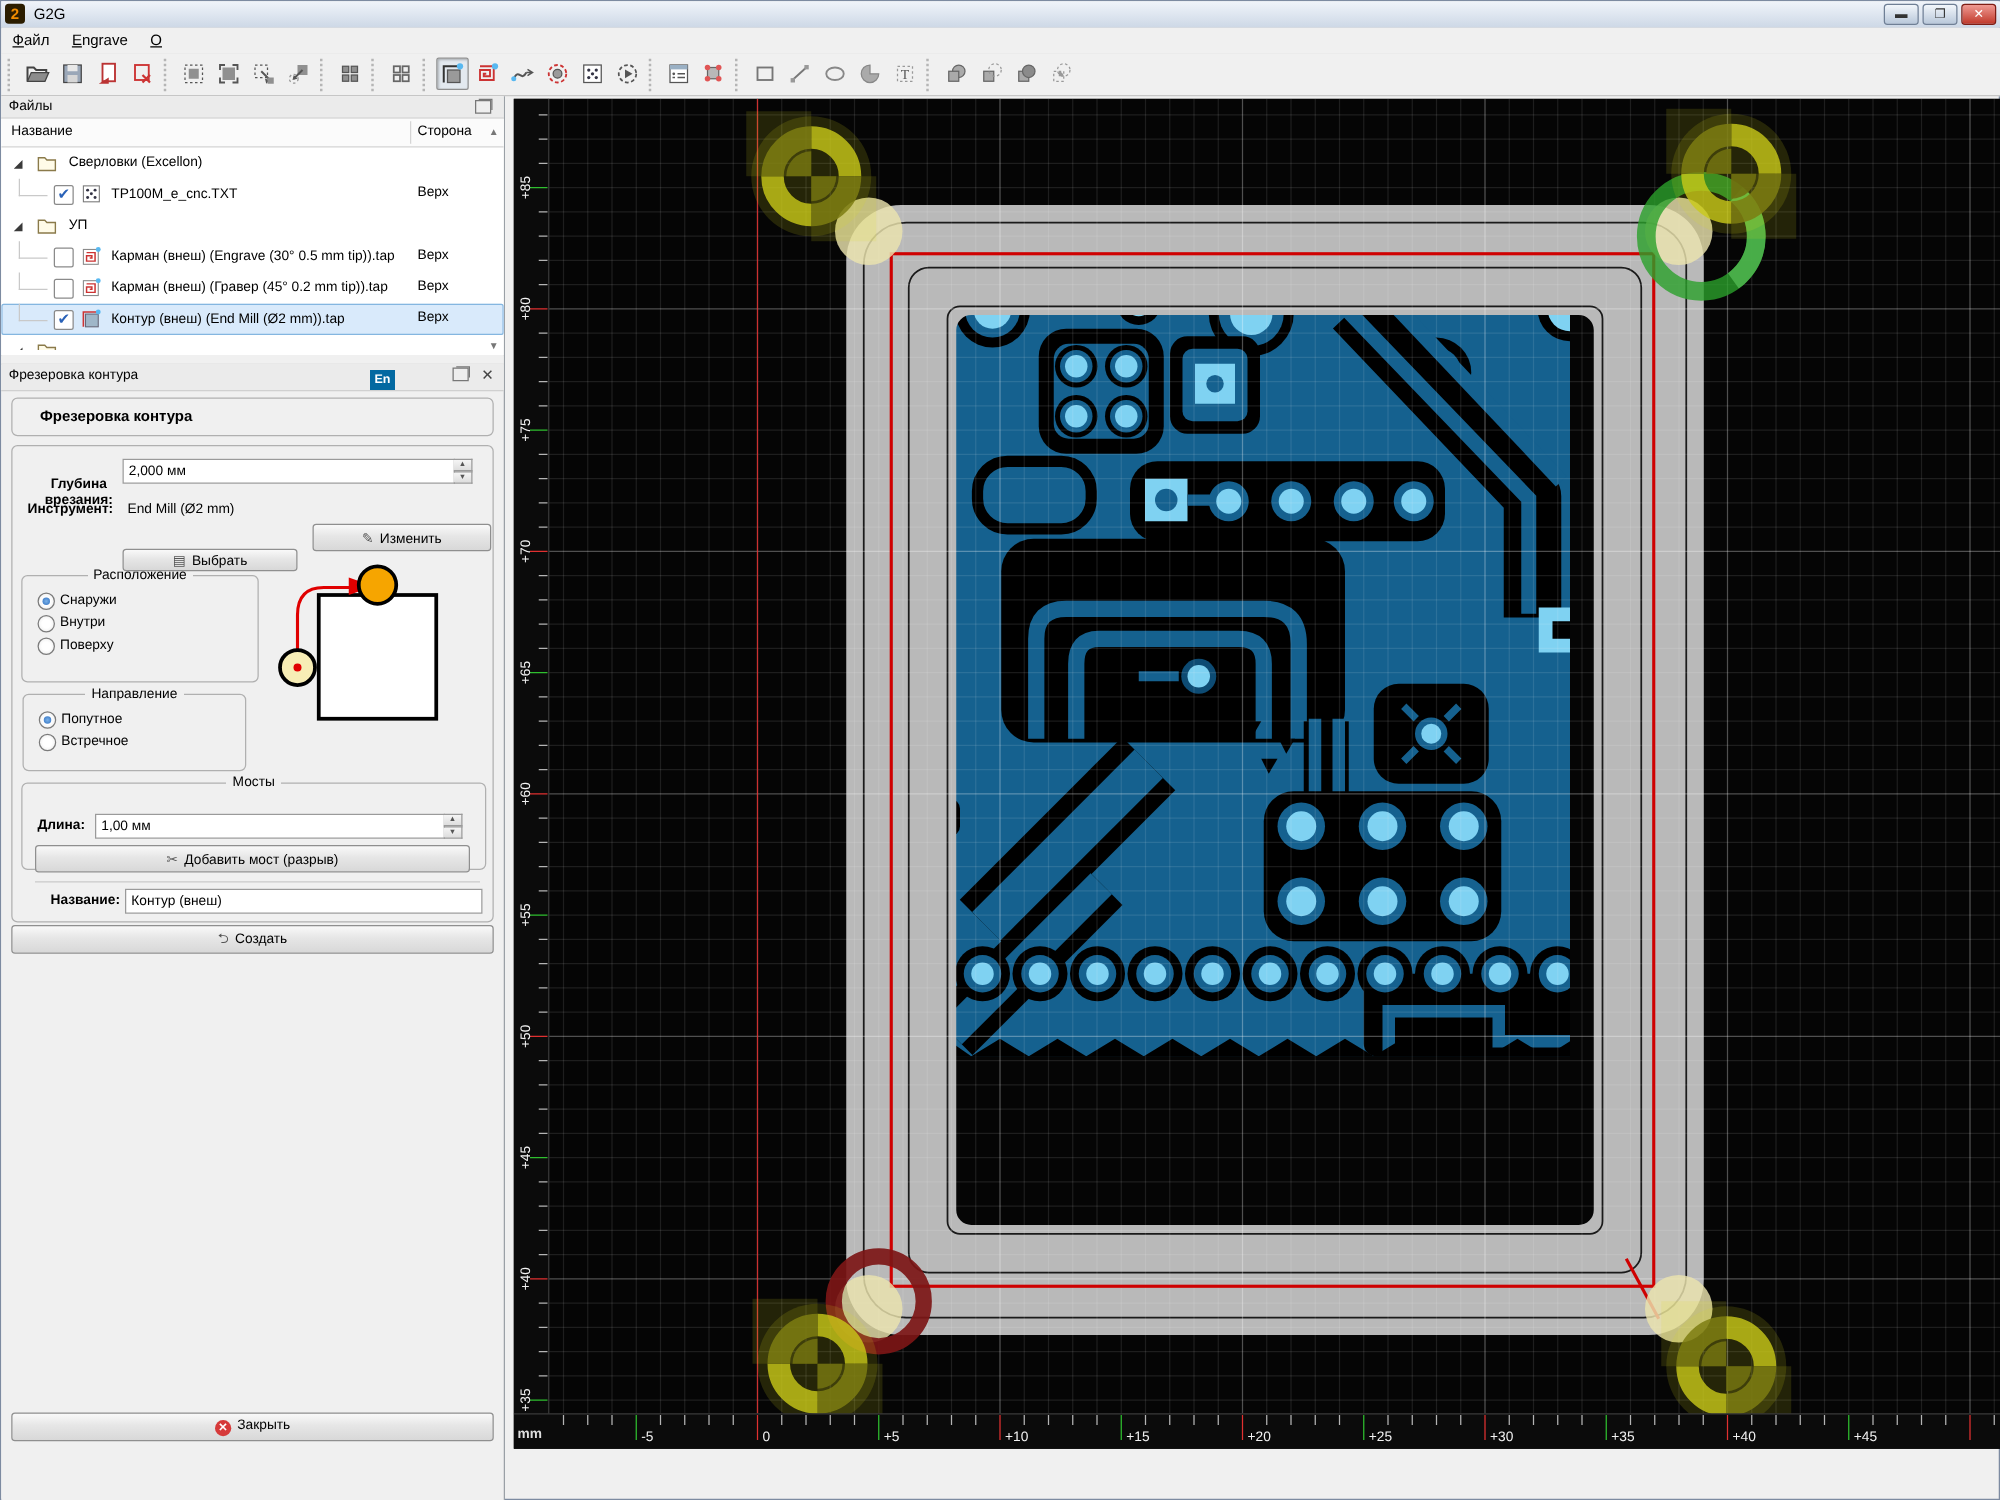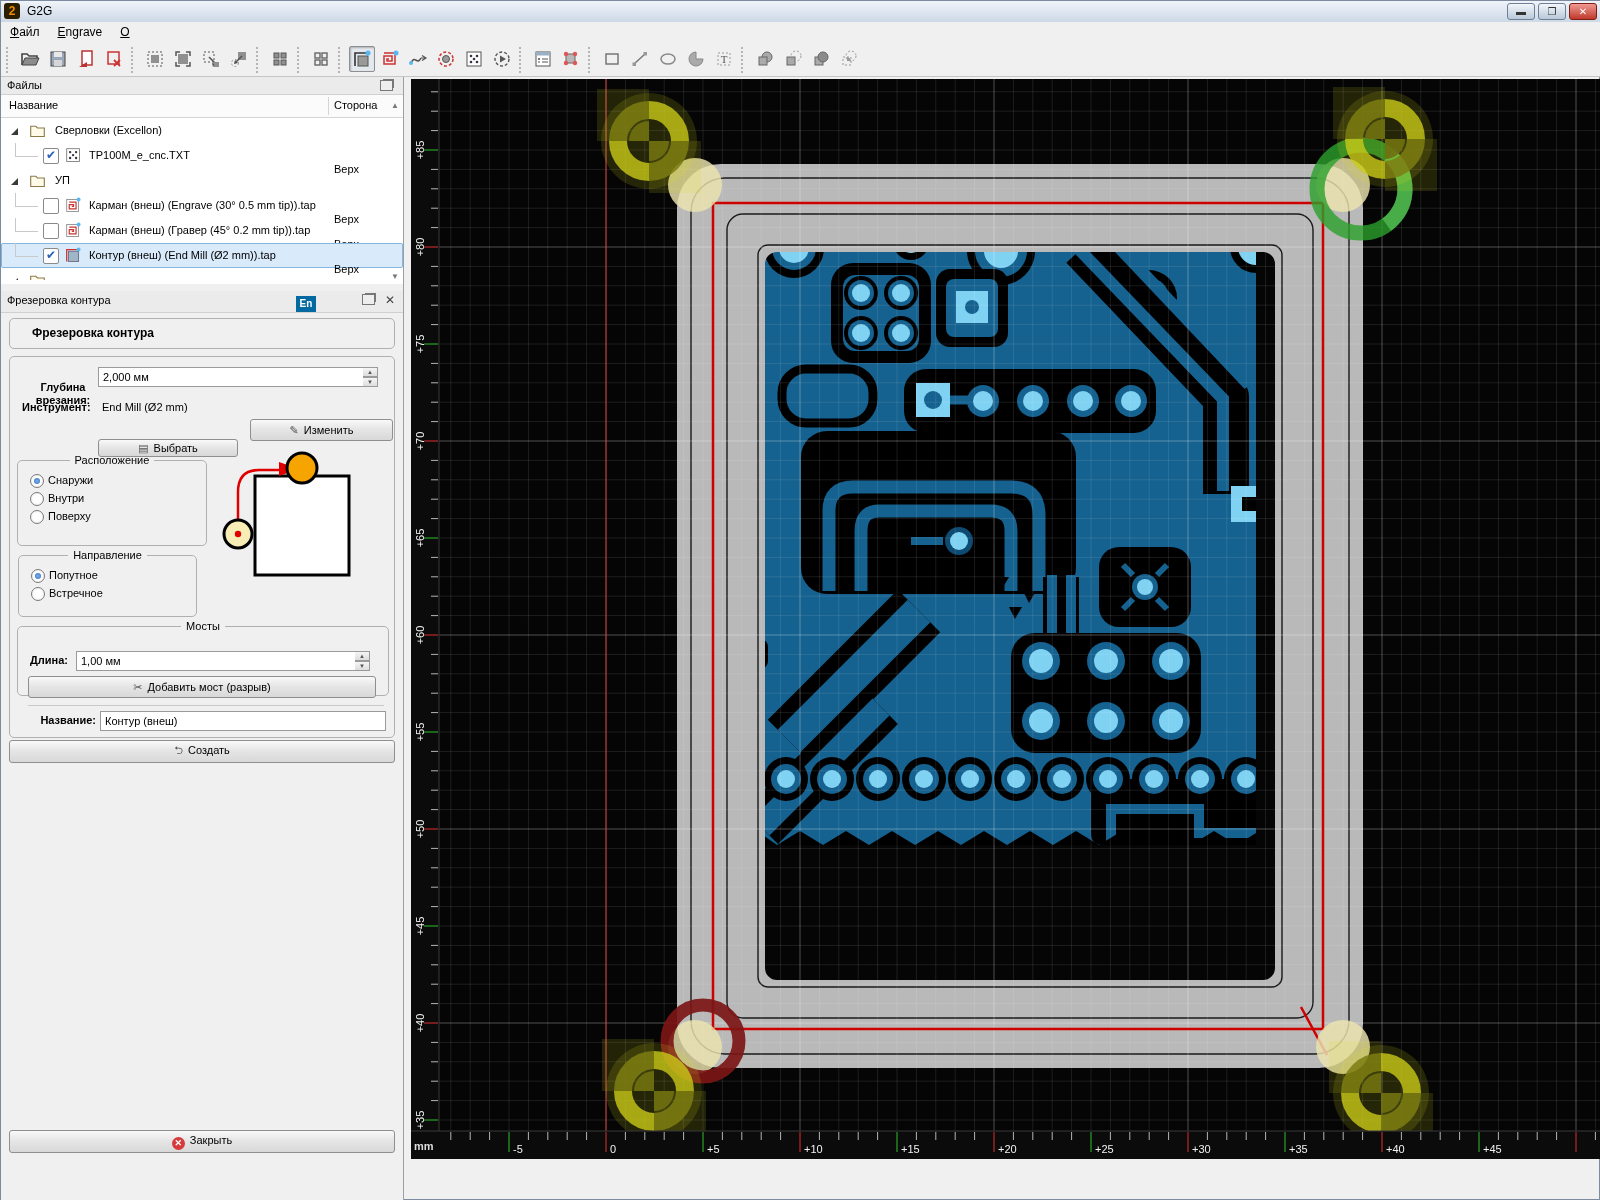--- a/index.html
+++ b/index.html
@@ -37,21 +37,21 @@
   .trow{position:relative;height:25px;font-size:11px;white-space:nowrap;}
   .trow.sel{background:#d9eafb;outline:1px solid #84b6e0;outline-offset:-1px;border-radius:2px;}
   .trow .expander{position:absolute;left:8px;top:8px;}
   .trow .guide{position:absolute;left:14px;top:0;height:13px;width:22px;border-left:1px solid #c9c9c9;border-bottom:1px solid #c9c9c9;}
   .trow .cb{position:absolute;left:42px;top:5px;width:14px;height:14px;background:#fff;border:1px solid #8a8a8a;border-radius:2px;font-size:12px;line-height:13px;text-align:center;color:#2a62b8;}
   .trow .ticon{position:absolute;top:4px;}
   .trow.folder .ticon{left:28px;}
   .trow.file .ticon{left:64px;}
   .trow.folder .lbl{position:absolute;left:54px;top:6px;}
   .trow.file .lbl{position:absolute;left:88px;top:6px;}
-  .trow .side{position:absolute;left:333px;top:20px;}
+  .trow .side{position:absolute;left:333px;top:5px;}
   .trow.partial{height:12px;overflow:hidden;}
   #splitter{position:absolute;left:0;top:207px;width:100%;height:7px;background:#f0f0f0;border-bottom:1px solid #c9c9c9;}
   
   #cpanel-title{position:absolute;left:0;top:214px;width:100%;height:22px;background:#ebebeb;border-bottom:1px solid #d0d0d0;font-size:11px;padding:3px 6px;box-sizing:border-box;}
   #cpanel-float{right:28px;}
   #cpanel-close{position:absolute;right:8px;top:2px;font-size:12px;color:#444;}
   #en-badge{position:absolute;left:295px;top:219px;width:20px;height:16px;background:#0369a1;color:#fff;font-size:10px;font-weight:bold;text-align:center;line-height:16px;}
   .roundbox{position:absolute;background:#f0f0f0;border:1px solid #b0b0b0;border-radius:5px;box-sizing:border-box;}
   #head-box{left:8px;top:241px;width:386px;height:31px;}
   #head-box .t{position:absolute;left:22px;top:7px;font-weight:bold;font-size:12px;}

